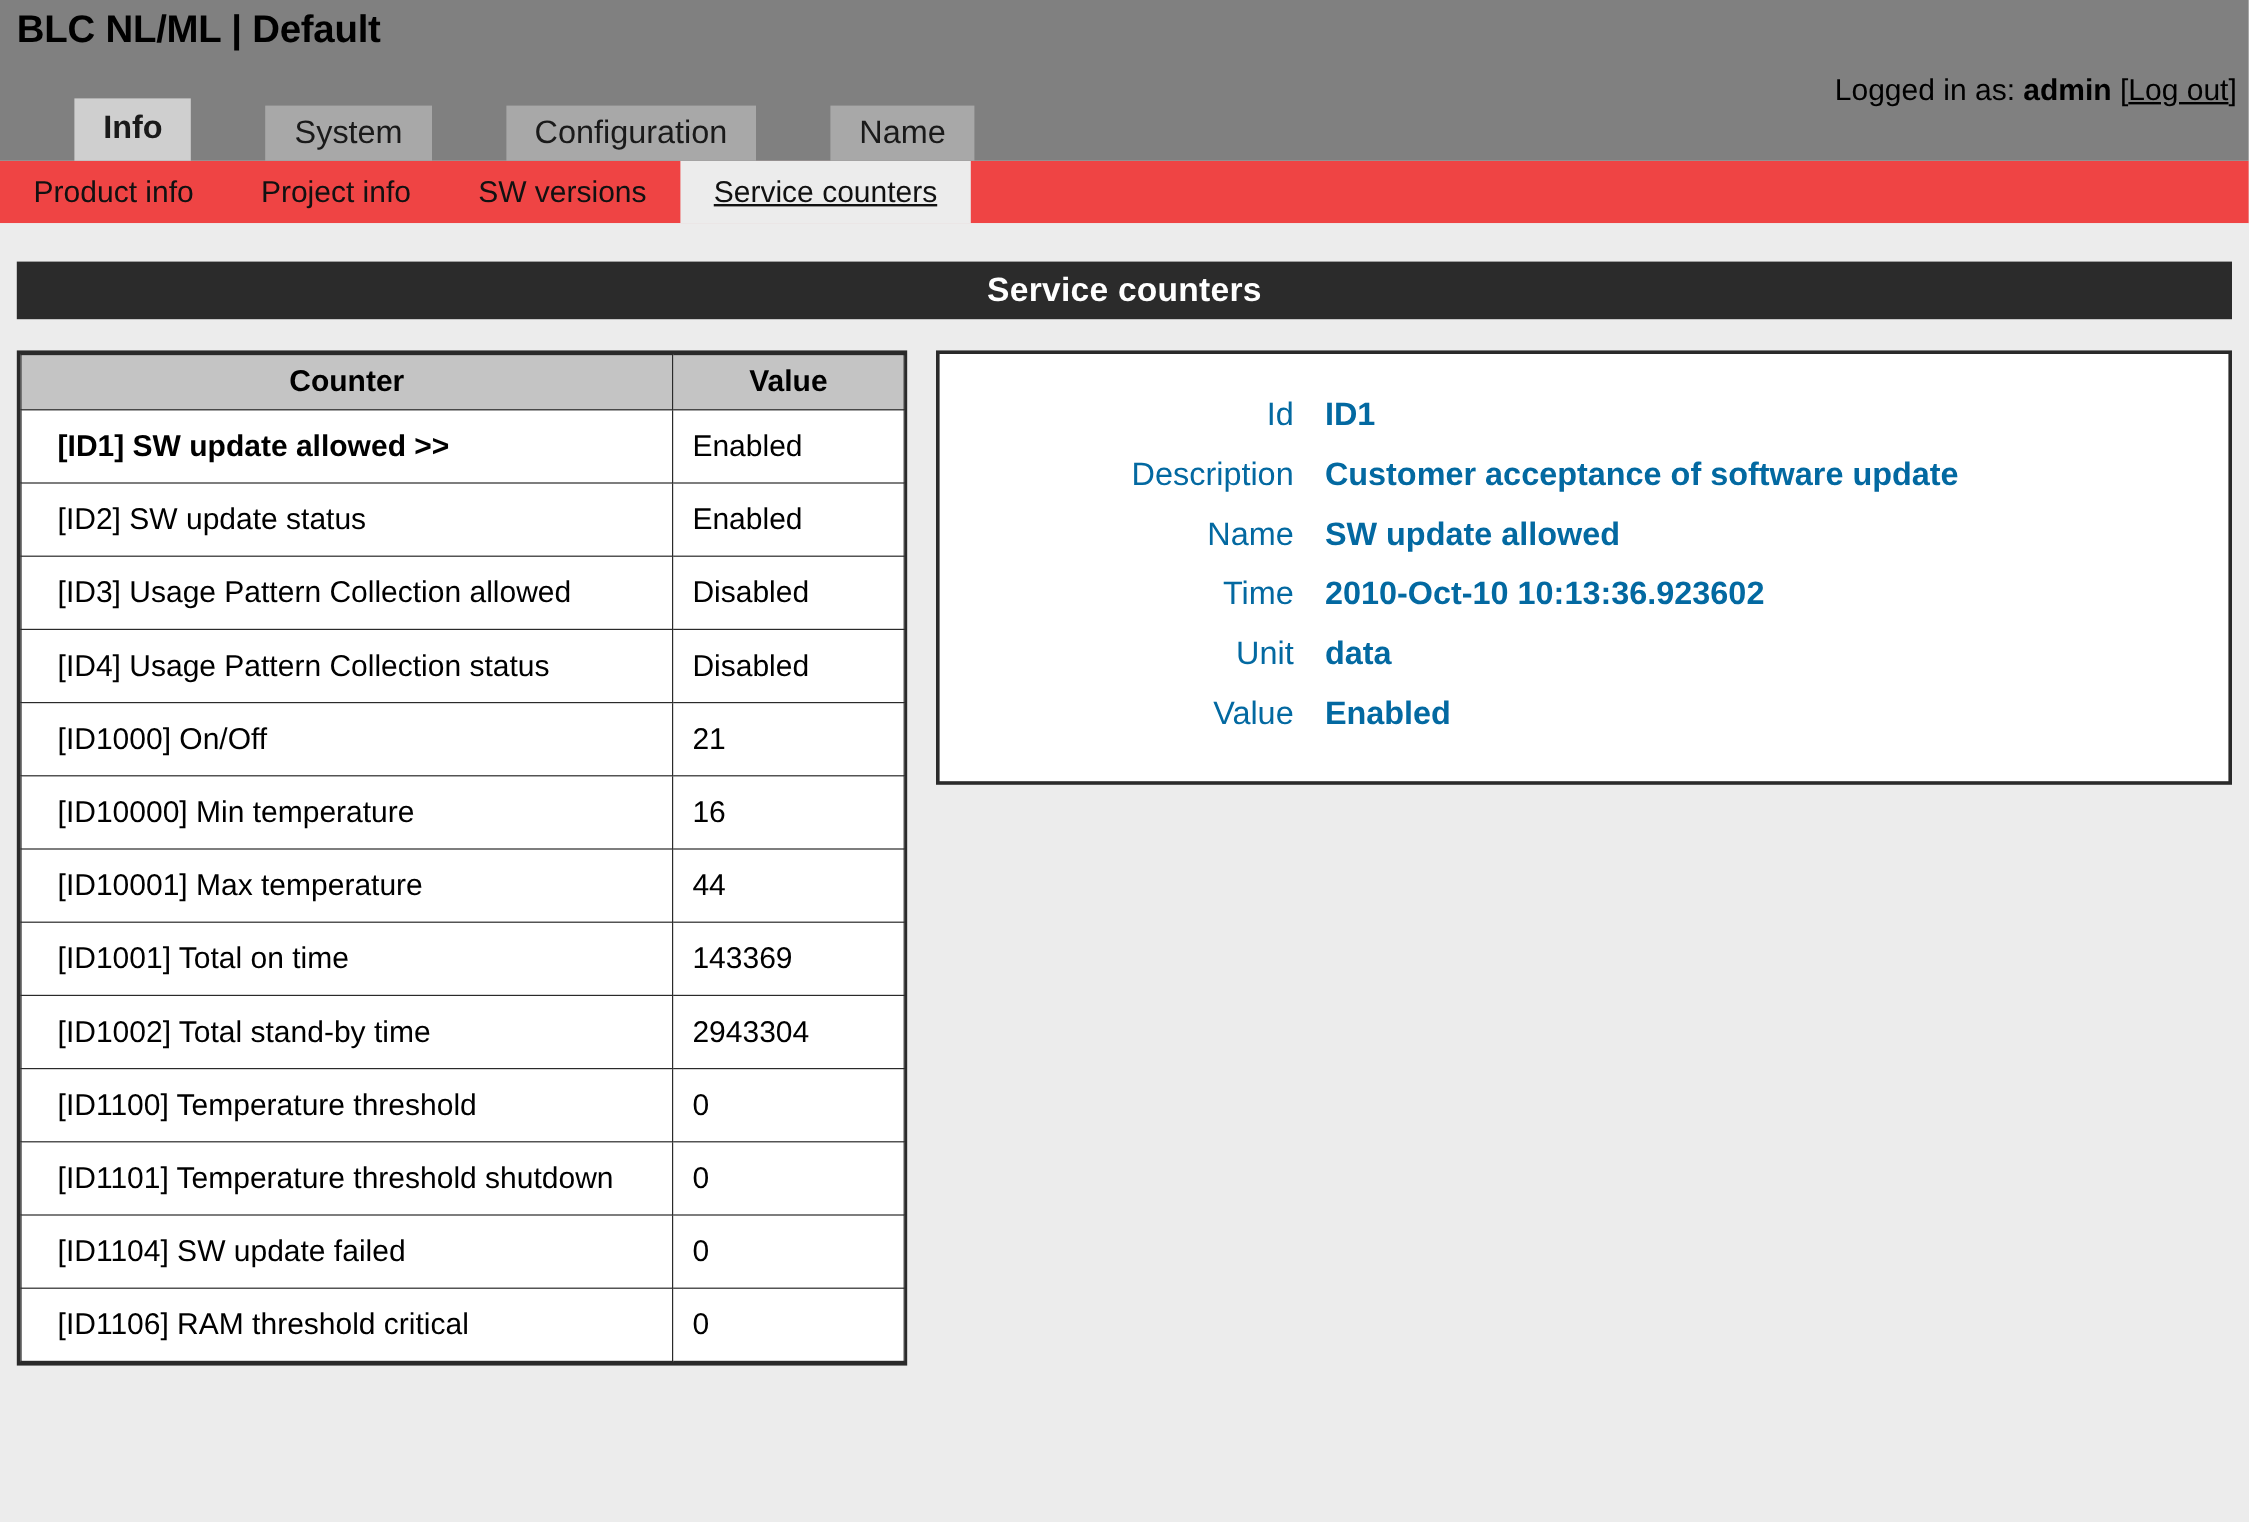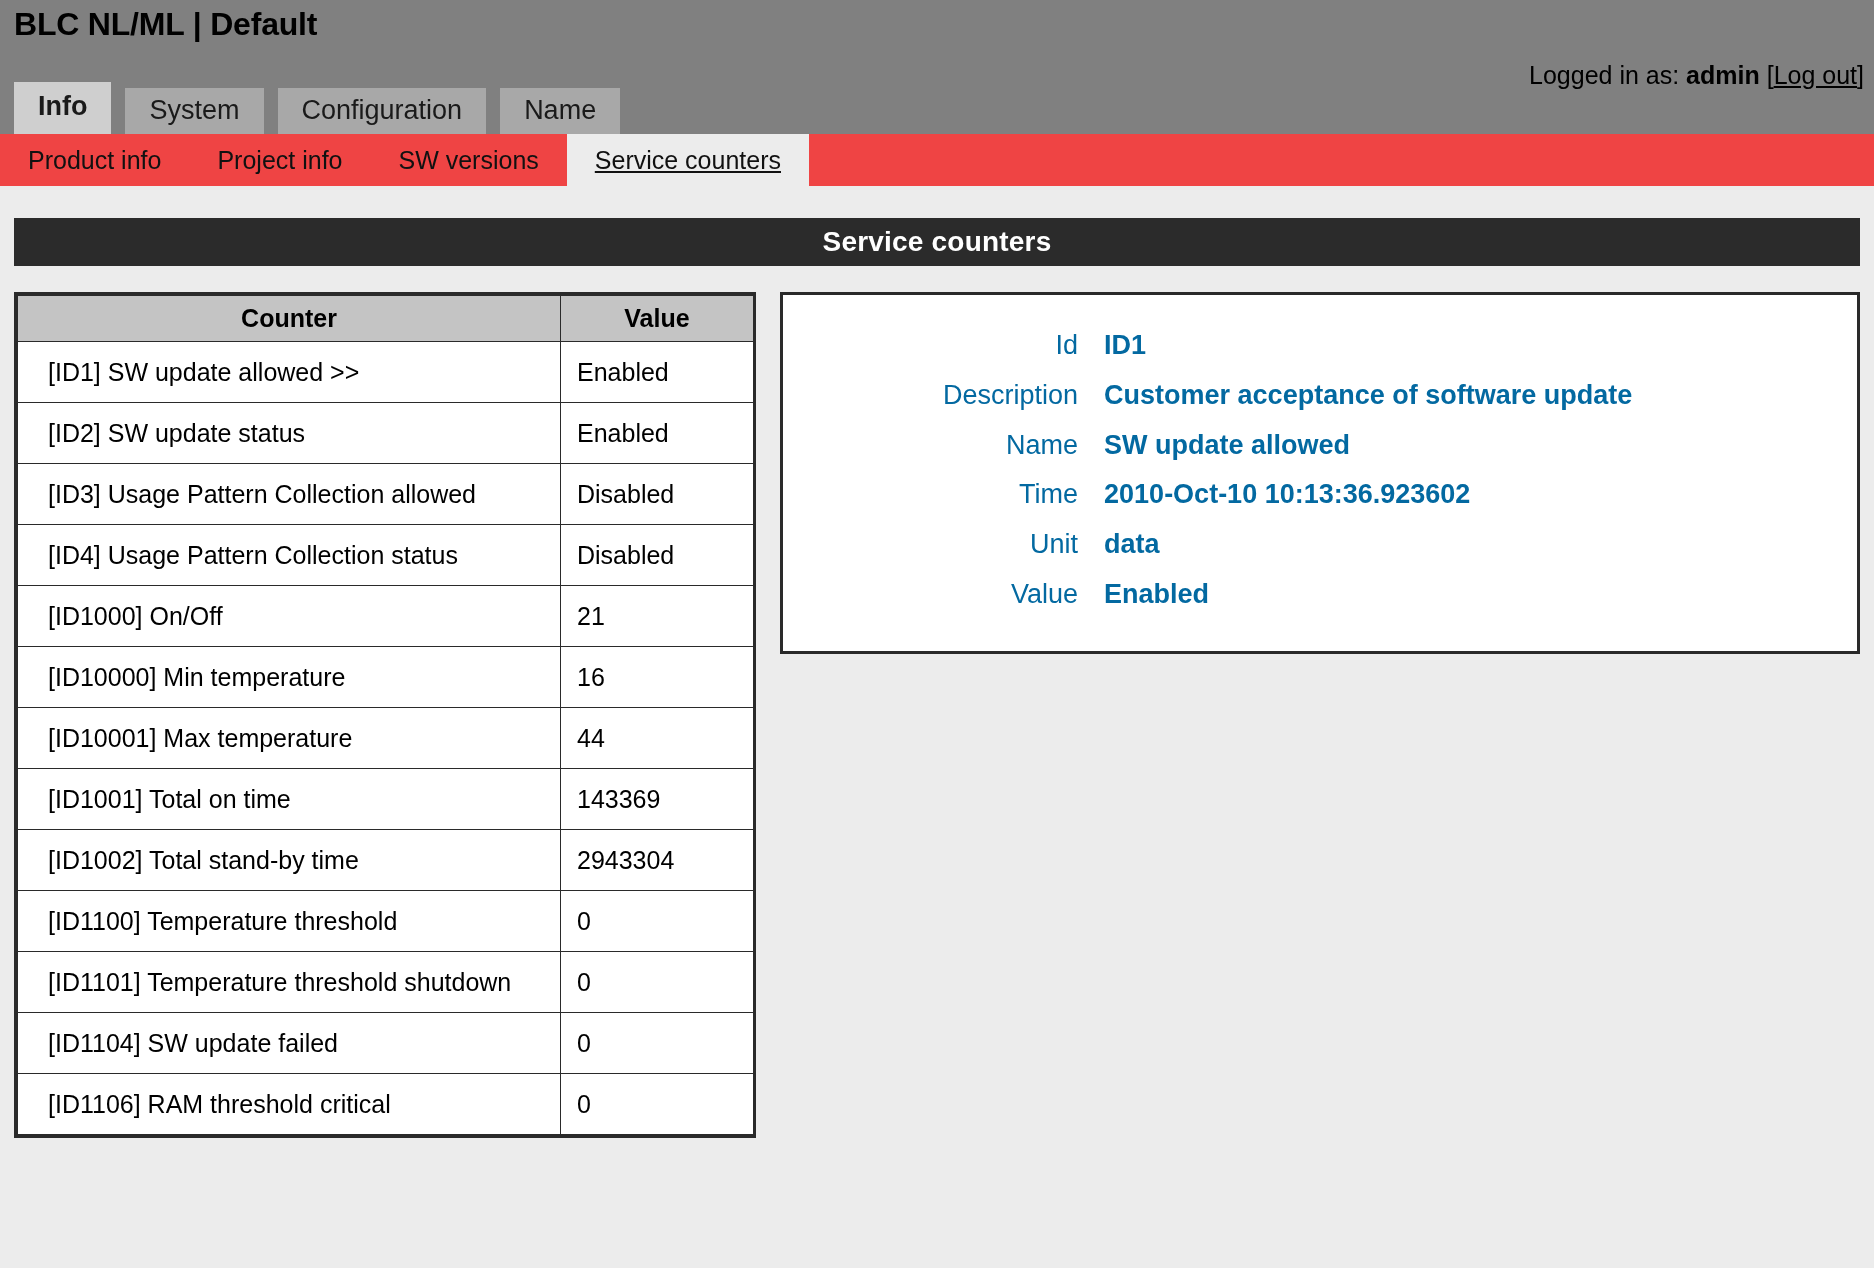--- a/index.html
+++ b/index.html
@@ -56,20 +56,21 @@
     background: #a8a8a8;
     color: #1a1a1a;
     font-size: 27px;
     padding: 6px 24px 7px 24px;
     line-height: 1.2;
     height: 46px;
     display: flex;
     align-items: center;
     cursor: pointer;
     user-select: none;
+    margin-left: 48px;
   }
   .maintab.active {
     background: #cfcfcf;
     color: #1a1a1a;
     font-weight: bold;
     height: 52px;
     padding-bottom: 10px;
   }
 
   
@@ -150,21 +151,21 @@
     padding: 14px 10px 14px 30px;
     border: 1px solid #2a2a2a;
     background: #fff;
     vertical-align: middle;
     line-height: 1.28;
   }
   table.counters td.val {
     padding-left: 16px;
   }
   table.counters tr.selected td.name {
-    font-weight: normal;
+    font-weight: bold;
     margin-left: 16px;
   }
   col.c-name { width: 543px; }
   col.c-val  { width: 193px; }
 
   
   .detail-panel {
     border: 3px solid #2a2a2a;
     background: #fff;
     flex: 1 1 auto;

